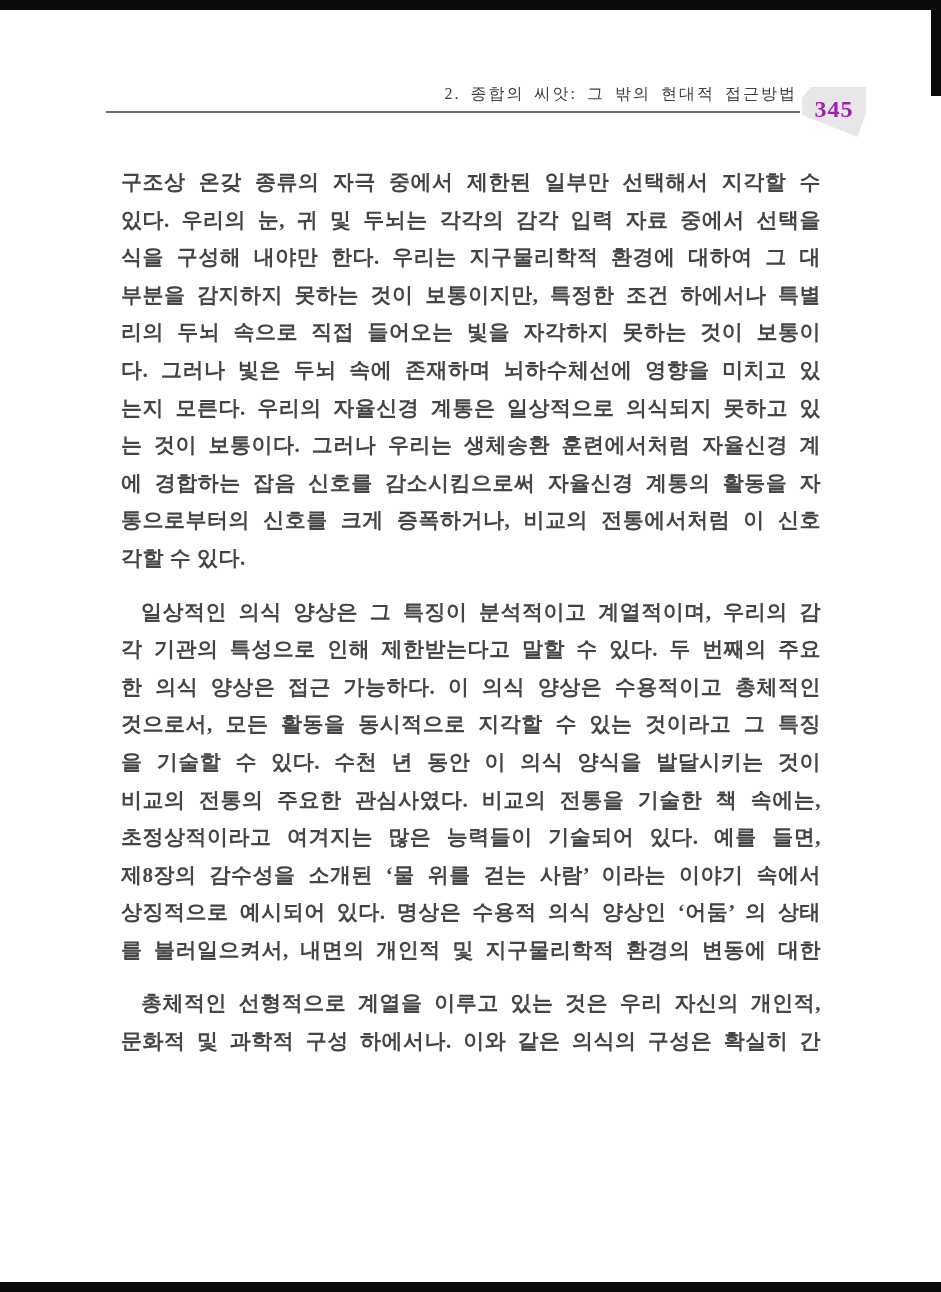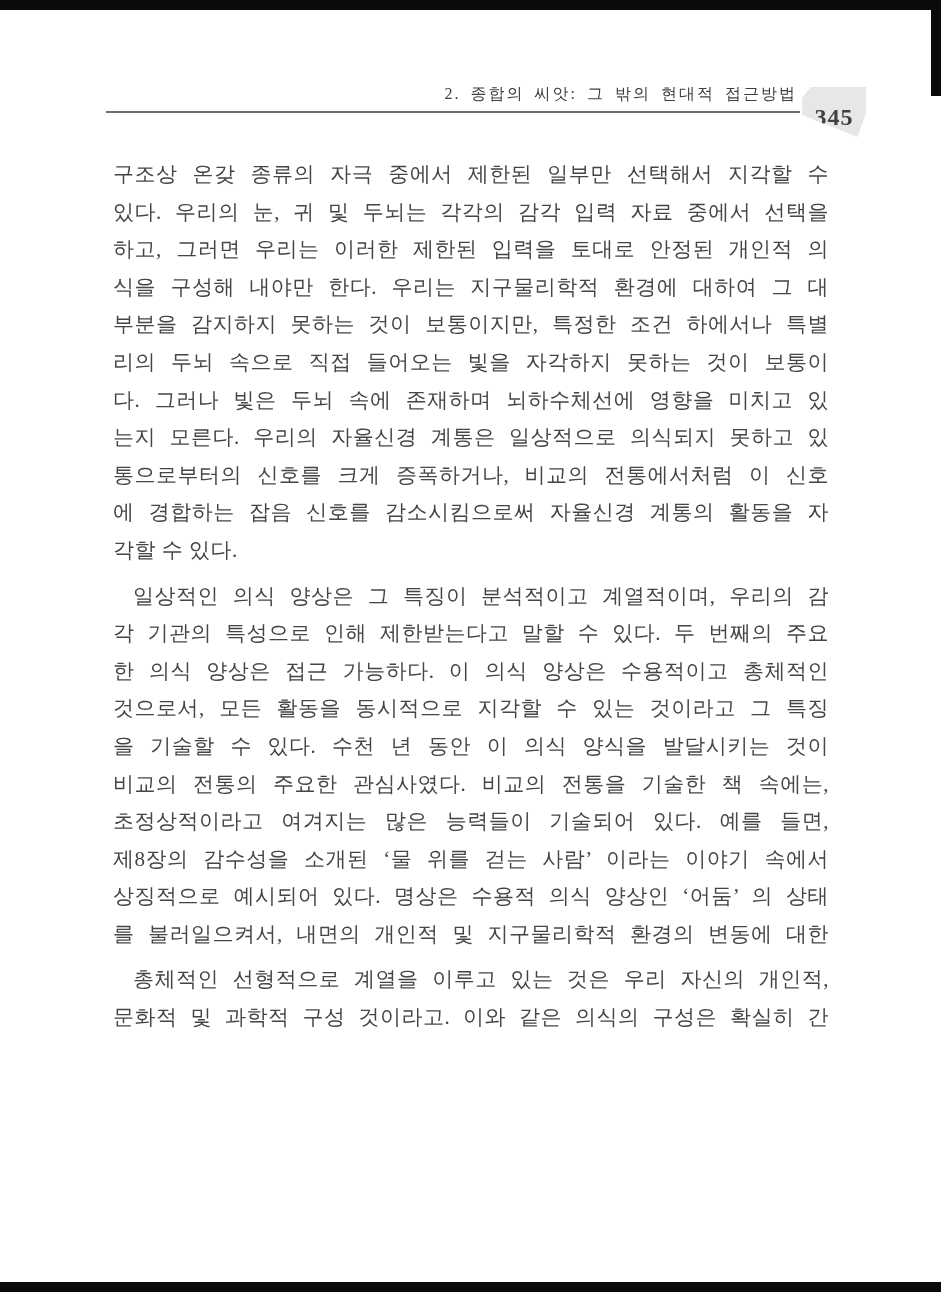--- a/index.html
+++ b/index.html
@@ -50,38 +50,38 @@
     left: 802px;
     top: 87px;
     width: 64px;
     height: 50px;
     background: #e7e7e7;
     clip-path: polygon(14% 0%, 100% 0%, 100% 52%, 87% 100%, 0% 56%, 0% 22%);
   }
   .page-tab .num {
     display: block;
     text-align: center;
-    margin-top: 17px;
+    margin-top: 9px;
     font-size: 24px;
     font-weight: bold;
-    color: #404040;
+    color: #a21caf;
     letter-spacing: 1px;
   }
 
   
   .body-text {
     position: absolute;
     left: 105px;
     top: 148px;
     width: 732px;
     color: #454545;
     font-size: 21px;
     letter-spacing: 0.5px;
   }
-  .para { margin: 8px; }
+  .para { margin: 16px; font-weight: bold; }
   .line {
     line-height: 37.6px;
     height: 37.6px;
     overflow: hidden;
     text-align: justify;
     text-align-last: justify;
     white-space: normal;
   }
   .line.last {
     text-align-last: left;
@@ -101,39 +101,39 @@
 <div class="header-rule"></div>
 
 <div class="page-tab">
   <span class="num">345</span>
 </div>
 
 <div class="body-text">
     <div class="para">
       <div class="line">구조상 온갖 종류의 자극 중에서 제한된 일부만 선택해서 지각할 수</div>
       <div class="line">있다. 우리의 눈, 귀 및 두뇌는 각각의 감각 입력 자료 중에서 선택을</div>
-      <div class="line">하고, 그러면 우리는 이러한 제한된 입력을 토대로 안정된 개인적 의</div>
       <div class="line">식을 구성해 내야만 한다. 우리는 지구물리학적 환경에 대하여 그 대</div>
       <div class="line">부분을 감지하지 못하는 것이 보통이지만, 특정한 조건 하에서나 특별</div>
       <div class="line">리의 두뇌 속으로 직접 들어오는 빛을 자각하지 못하는 것이 보통이</div>
       <div class="line">다. 그러나 빛은 두뇌 속에 존재하며 뇌하수체선에 영향을 미치고 있</div>
       <div class="line">는지 모른다. 우리의 자율신경 계통은 일상적으로 의식되지 못하고 있</div>
+      <div class="line">는 것이 보통이다. 그러나 우리는 생체송환 훈련에서처럼 자율신경 계</div>
+      <div class="line">에 경합하는 잡음 신호를 감소시킴으로써 자율신경 계통의 활동을 자</div>
       <div class="line">통으로부터의 신호를 크게 증폭하거나, 비교의 전통에서처럼 이 신호</div>
-      <div class="line">에 경합하는 잡음 신호를 감소시킴으로써 자율신경 계통의 활동을 자</div>
       <div class="line last">각할 수 있다.</div>
     </div>
     <div class="para indent">
       <div class="line">일상적인 의식 양상은 그 특징이 분석적이고 계열적이며, 우리의 감</div>
       <div class="line">각 기관의 특성으로 인해 제한받는다고 말할 수 있다. 두 번째의 주요</div>
       <div class="line">한 의식 양상은 접근 가능하다. 이 의식 양상은 수용적이고 총체적인</div>
       <div class="line">것으로서, 모든 활동을 동시적으로 지각할 수 있는 것이라고 그 특징</div>
       <div class="line">을 기술할 수 있다. 수천 년 동안 이 의식 양식을 발달시키는 것이</div>
       <div class="line">비교의 전통의 주요한 관심사였다. 비교의 전통을 기술한 책 속에는,</div>
       <div class="line">초정상적이라고 여겨지는 많은 능력들이 기술되어 있다. 예를 들면,</div>
       <div class="line">제8장의 감수성을 소개된 ‘물 위를 걷는 사람’ 이라는 이야기 속에서</div>
       <div class="line">상징적으로 예시되어 있다. 명상은 수용적 의식 양상인 ‘어둠’ 의 상태</div>
       <div class="line">를 불러일으켜서, 내면의 개인적 및 지구물리학적 환경의 변동에 대한</div>
     </div>
     <div class="para indent">
       <div class="line">총체적인 선형적으로 계열을 이루고 있는 것은 우리 자신의 개인적,</div>
-      <div class="line">문화적 및 과학적 구성 것이라고. 이와 같은 의식의 구성은 확실히 간</div>
+      <div class="line">문화적 및 과학적 구성 하에서나. 이와 같은 의식의 구성은 확실히 간</div>
     </div>
   </div>
 
 </body></html>

